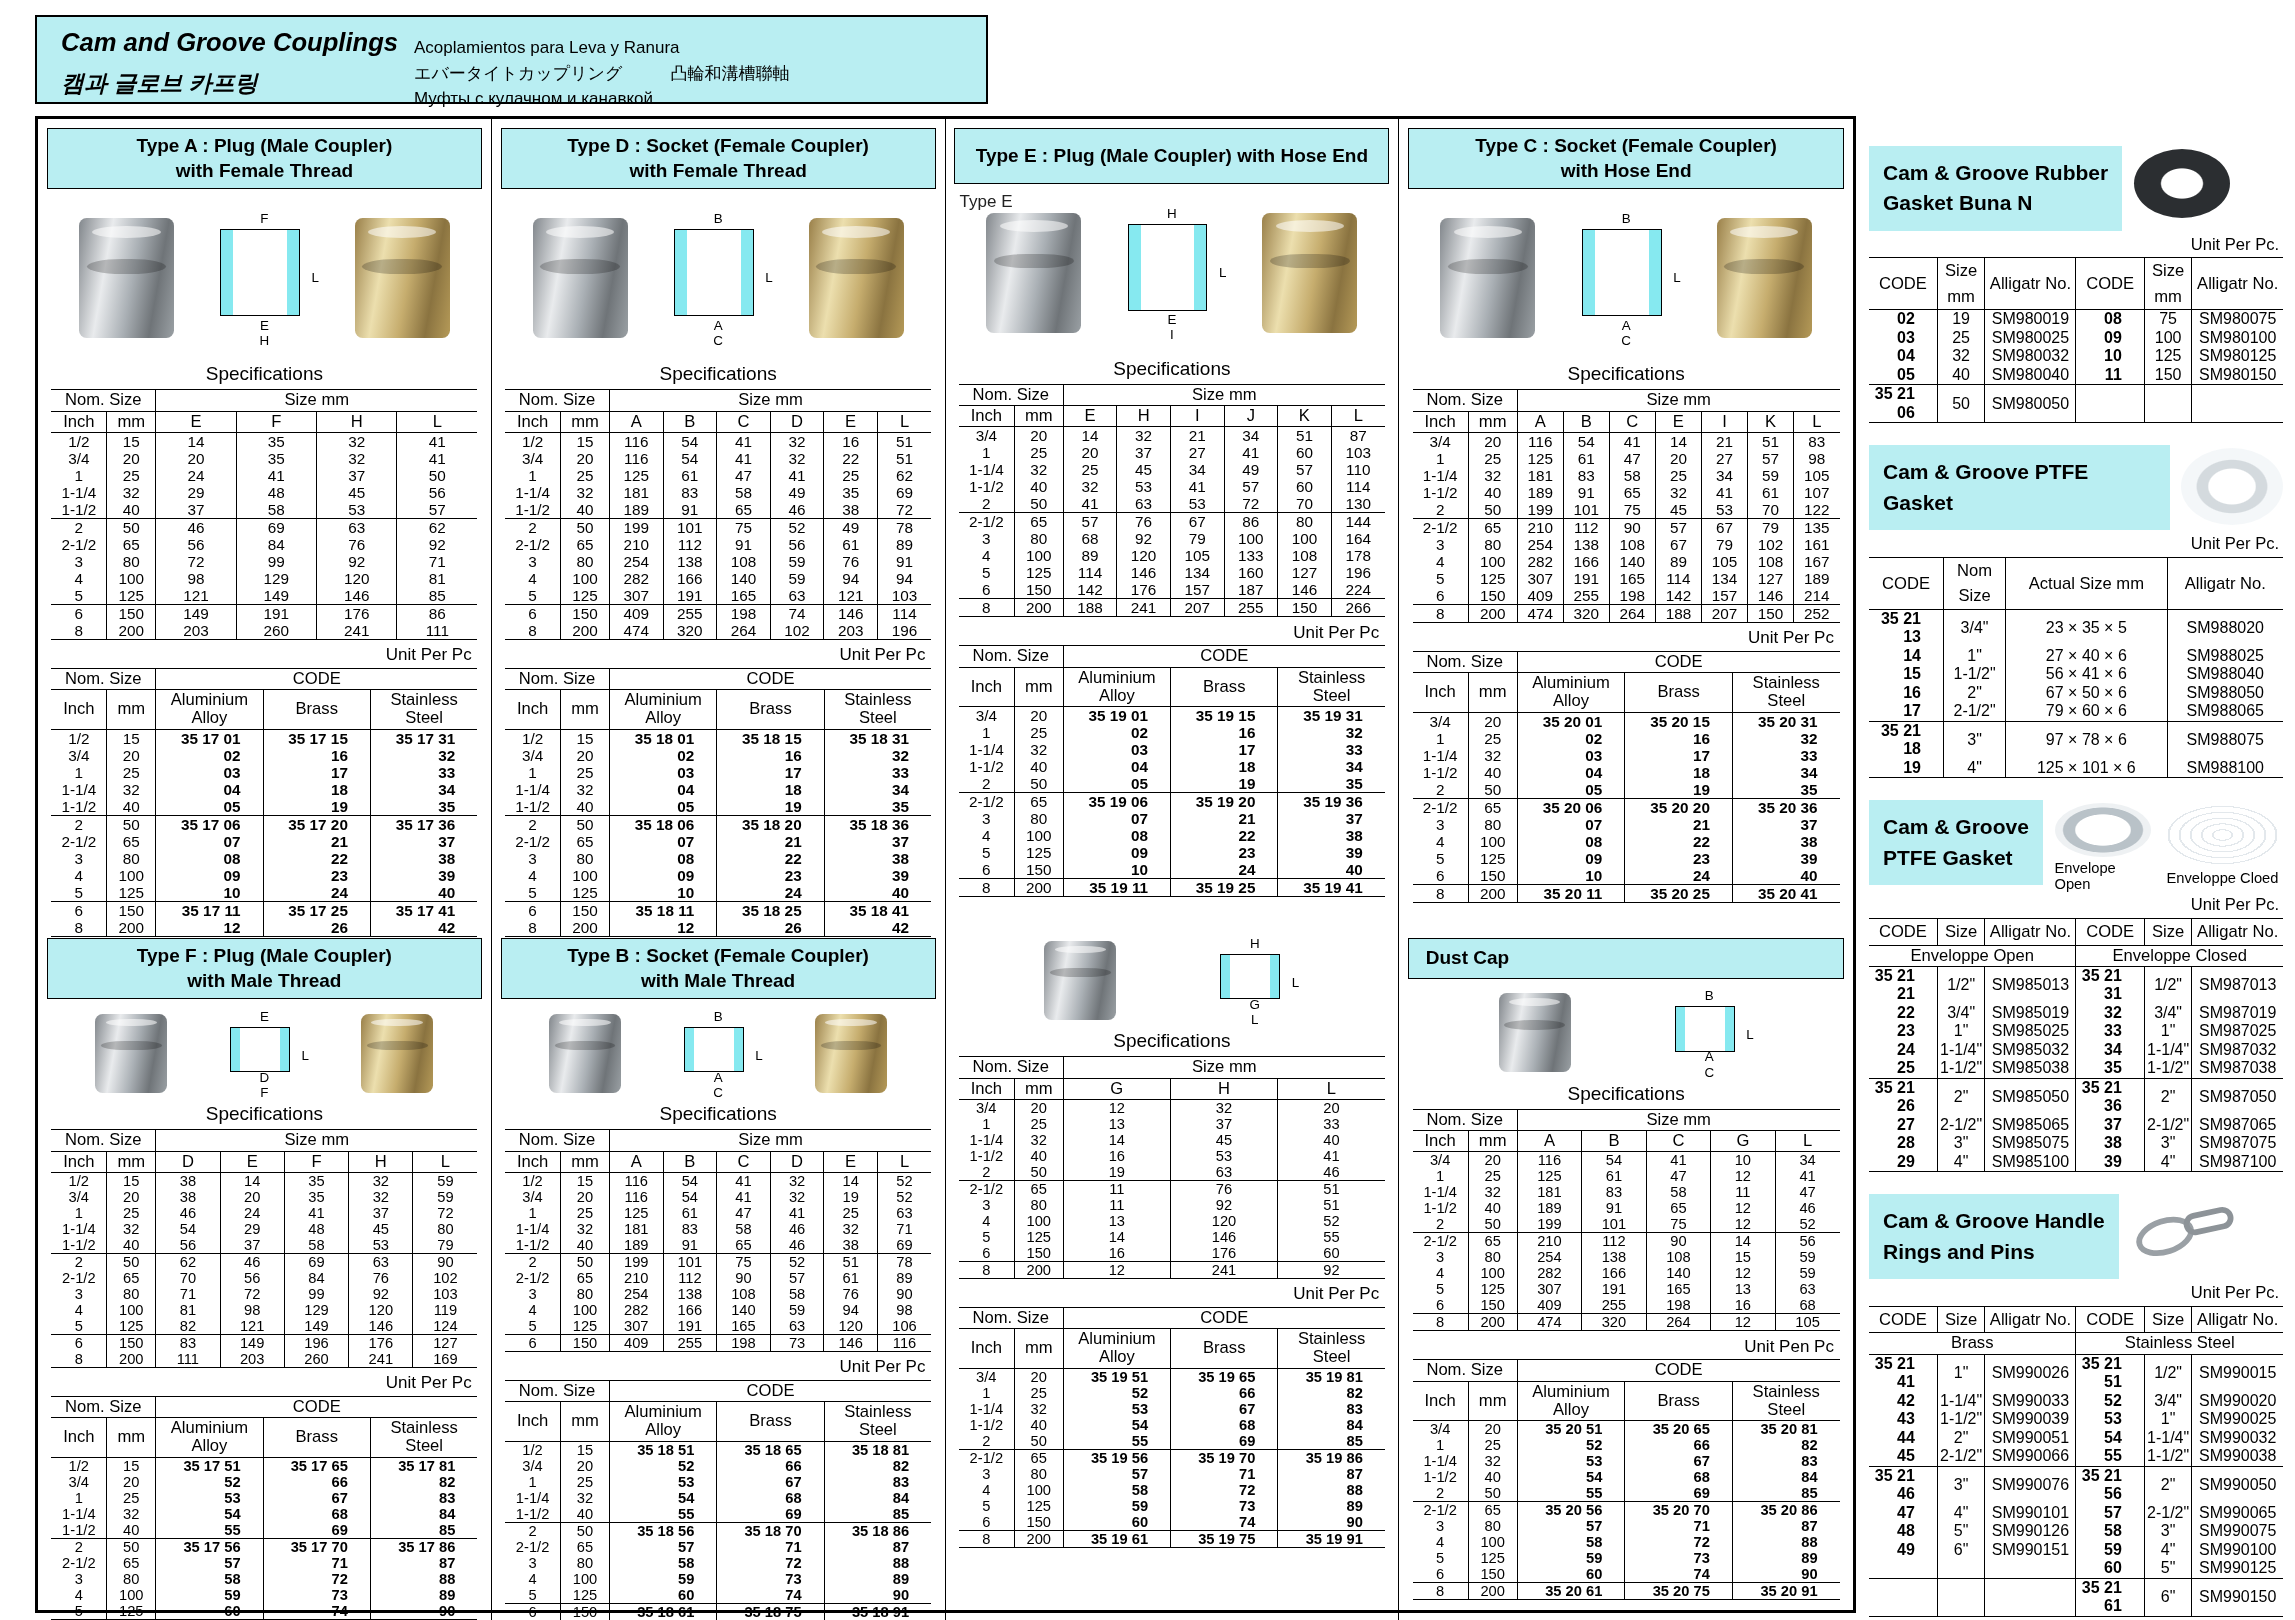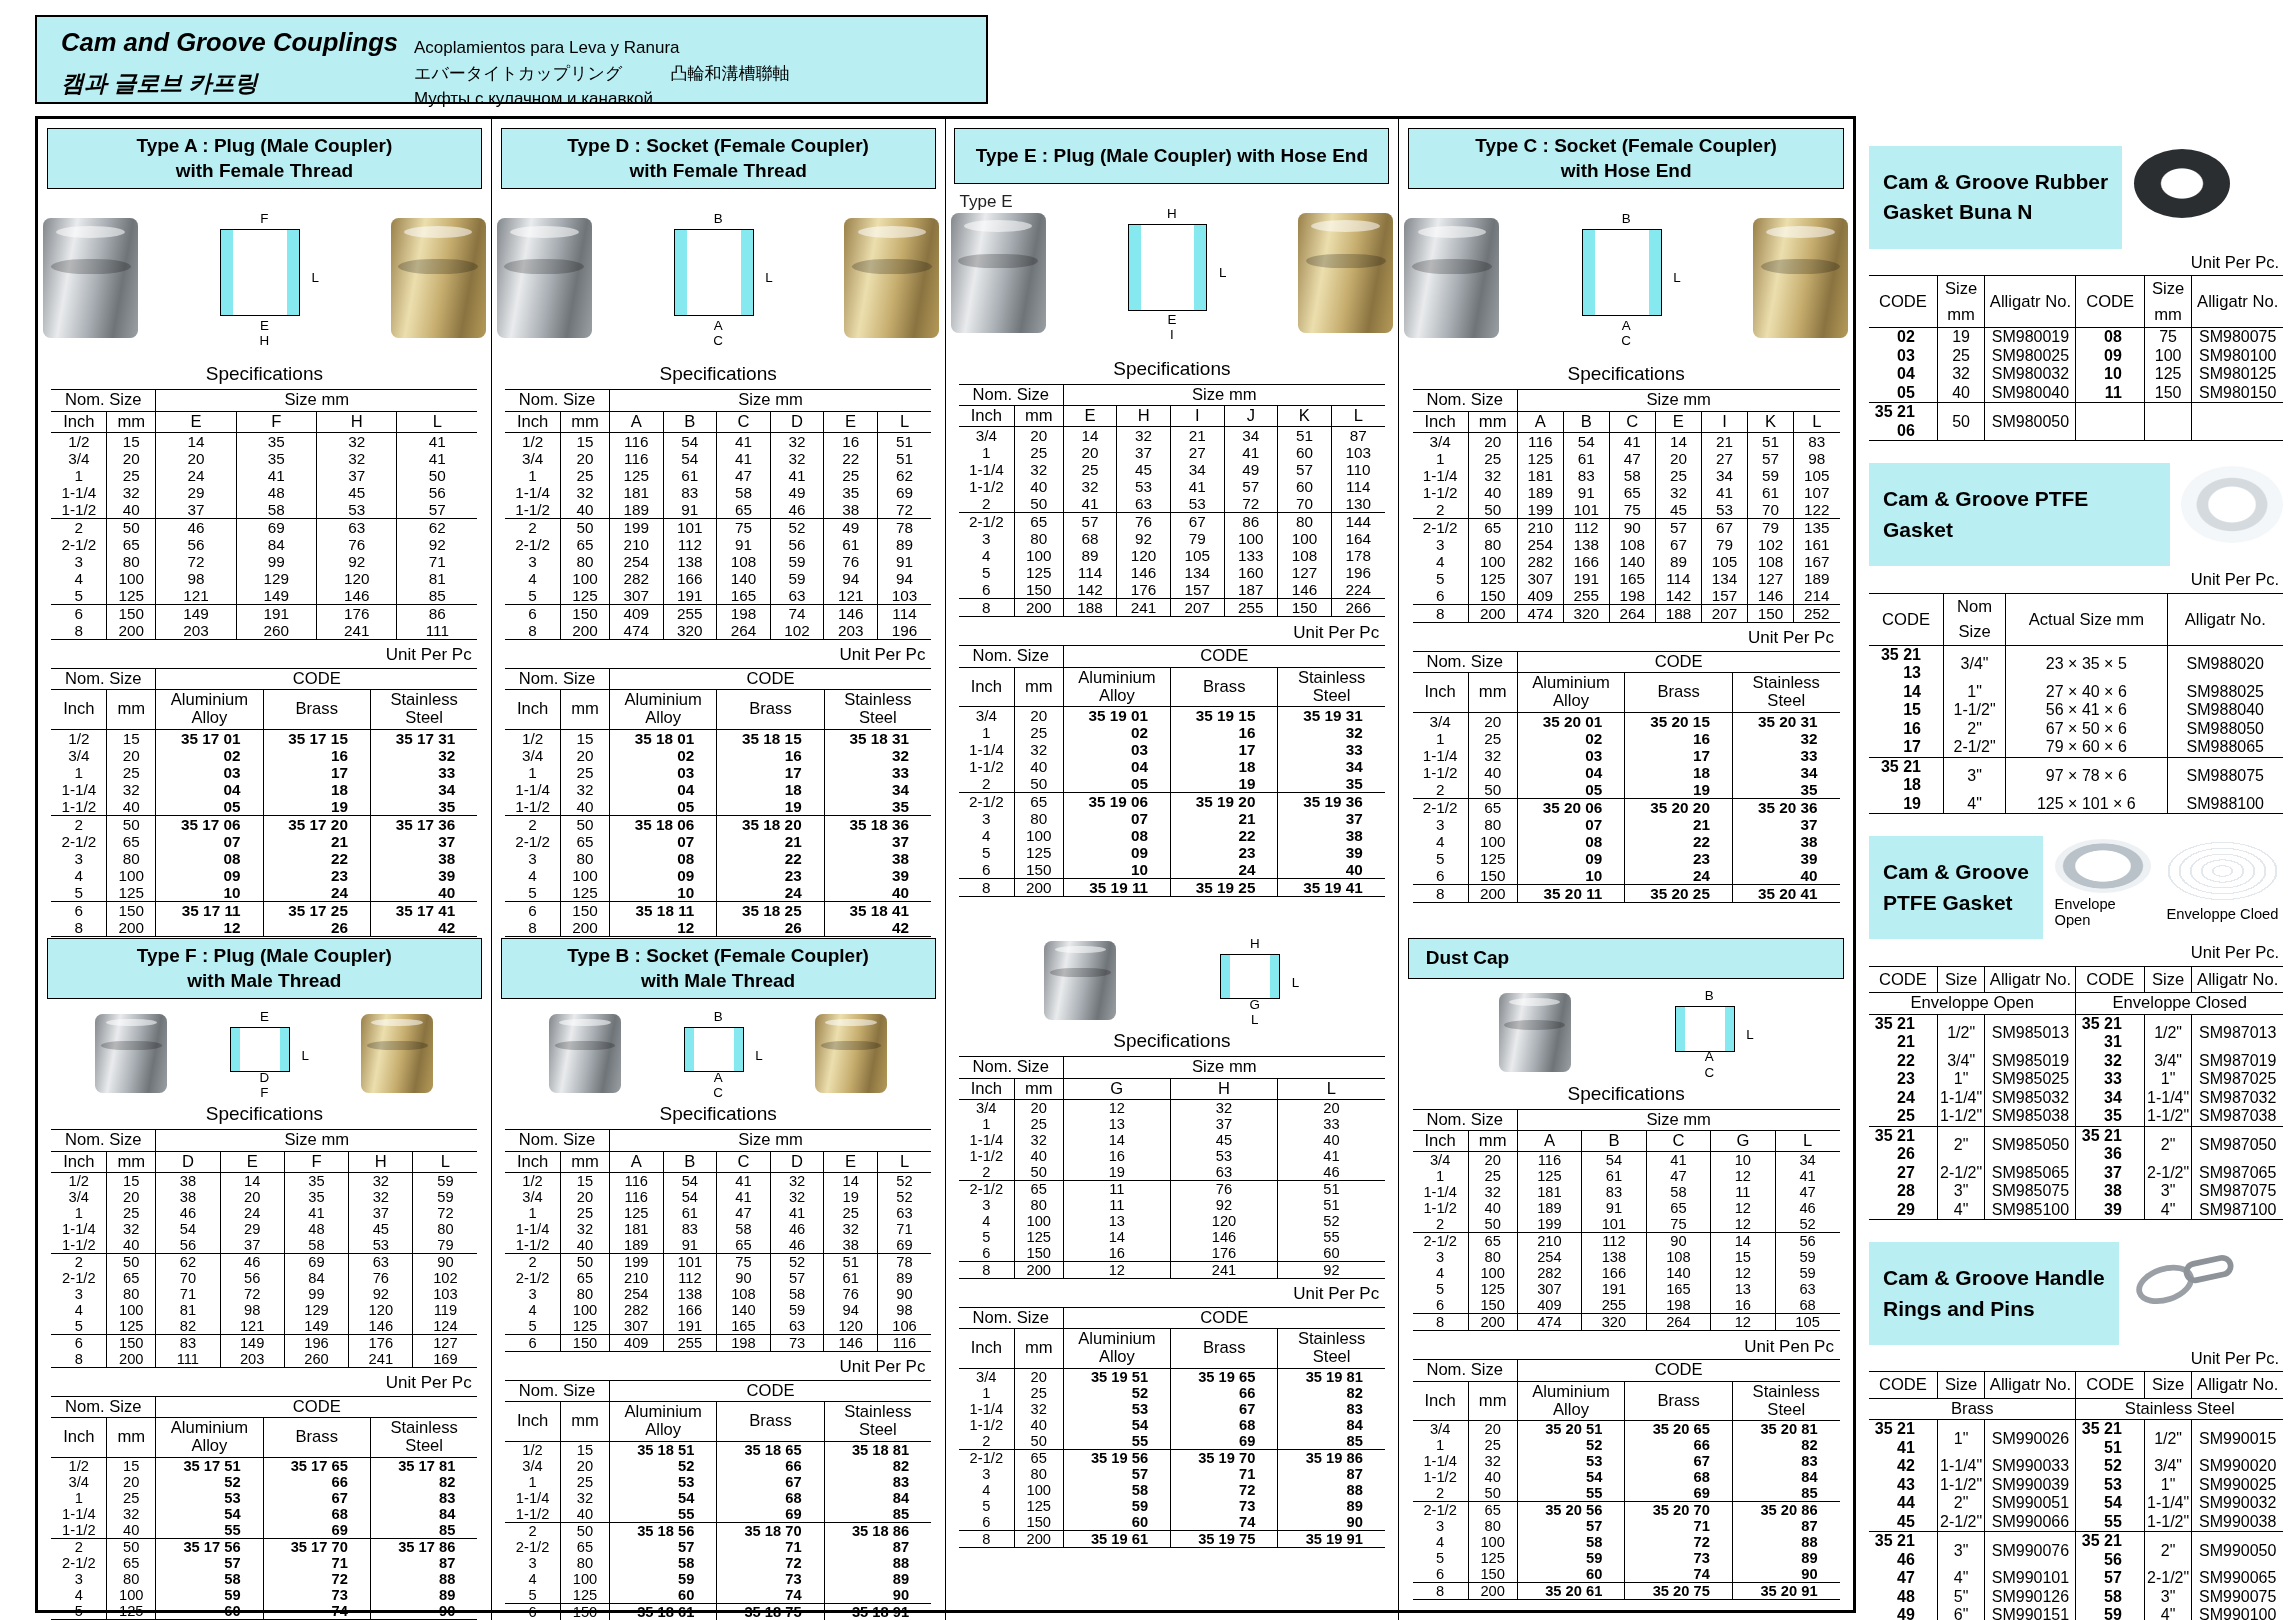--- a/index.html
+++ b/index.html
@@ -25,21 +25,21 @@
   .panel.top { height:810px; }
   .panel.bottom { flex:1; }
 
   .panel-title { background:#b9eef2; border:1.9px solid #000; margin:5.1px 3.8px 6.4px; padding:5.1px 3.8px;
     min-height:56px; display:flex; flex-direction:column; justify-content:center;
     text-align:center; font-weight:bold; font-size:19px; line-height:1.3; }
   .panel.bottom .panel-title { min-height:41px; }
   .panel-title.left { text-align:left; padding-left:16.6px; }
 
   .panel-images { position:relative; display:flex; align-items:center; justify-content:space-evenly; }
-  .panel.top .panel-images { height:165px;justify-content:space-between; }
+  .panel.top .panel-images { height:165px; }
   .panel.bottom .panel-images { height:95px; }
   .img-label { position:absolute; left:9px; top:1.3px; font-size:17px; color:#222; }
   .photo { width:95px; height:120px; border-radius:7.7px; position:relative; }
   .panel.bottom .photo { width:72px; height:79px; }
   .photo.steel { background:linear-gradient(100deg,#82878c,#e9ebed 30%,#aab0b5 55%,#6f7478 78%,#9aa0a4); }
   .photo.brass { background:linear-gradient(100deg,#9a8049,#ecdfae 30%,#c6ad6e 55%,#8a7340 78%,#b59a58); }
   .photo::before { content:""; position:absolute; left:8%; right:8%; top:34%; height:12%;
     background:rgba(0,0,0,.22); border-radius:50%/60%; }
   .photo::after { content:""; position:absolute; left:14%; right:14%; top:6%; height:10%;
     background:rgba(255,255,255,.55); border-radius:50%; }
@@ -68,21 +68,21 @@
   tr.hdr2 th { border-bottom:1.9px solid #000; }
   tr.gstart td { border-top:1.9px solid #000; }
   td.code { font-weight:bold; text-align:right; padding-right:22px; }
   .code-table tr.hdr2 th { line-height:18px; padding:1.3px 0; }
 
   
   #right-col { position:absolute; left:1869px; top:146px; width:414px; }
   .acc-section { margin-bottom:22px; position:relative; }
   .acc-head { display:flex; align-items:flex-start; gap:11.5px; }
   .acc-title { background:#b9eef2; font-weight:bold; font-size:21px; line-height:1.45;
-    padding:21px 14px; flex:0 1 auto; }
+    padding:12px 14px; flex:0 1 auto; }
   .acc-unit { text-align:right; font-size:16.6px; margin:3.8px 3.8px 2.6px; }
   .acc-table { width:100%; margin:0; }
   .acc-table th { font-size:16.6px; line-height:25.6px; }
   .acc-table td { font-size:16px; line-height:18.5px; }
   .acc-table tr.sub th { font-size:16.6px; line-height:20.4px; border-bottom:1.3px solid #000; font-weight:normal; }
   .acc-fig { display:flex; flex-direction:column; align-items:center; gap:2.6px; margin-top:2.6px; }
   .acc-caption { font-size:14.7px; }
   .donut-dark { width:96px; height:69px; border-radius:50%;
     background:radial-gradient(ellipse at center,#fff 0 30%,#2b2e31 32% 82%,#c9cccf 86%,#fff 92%); }
   .ring-white { width:102px; height:77px; border-radius:50%;

